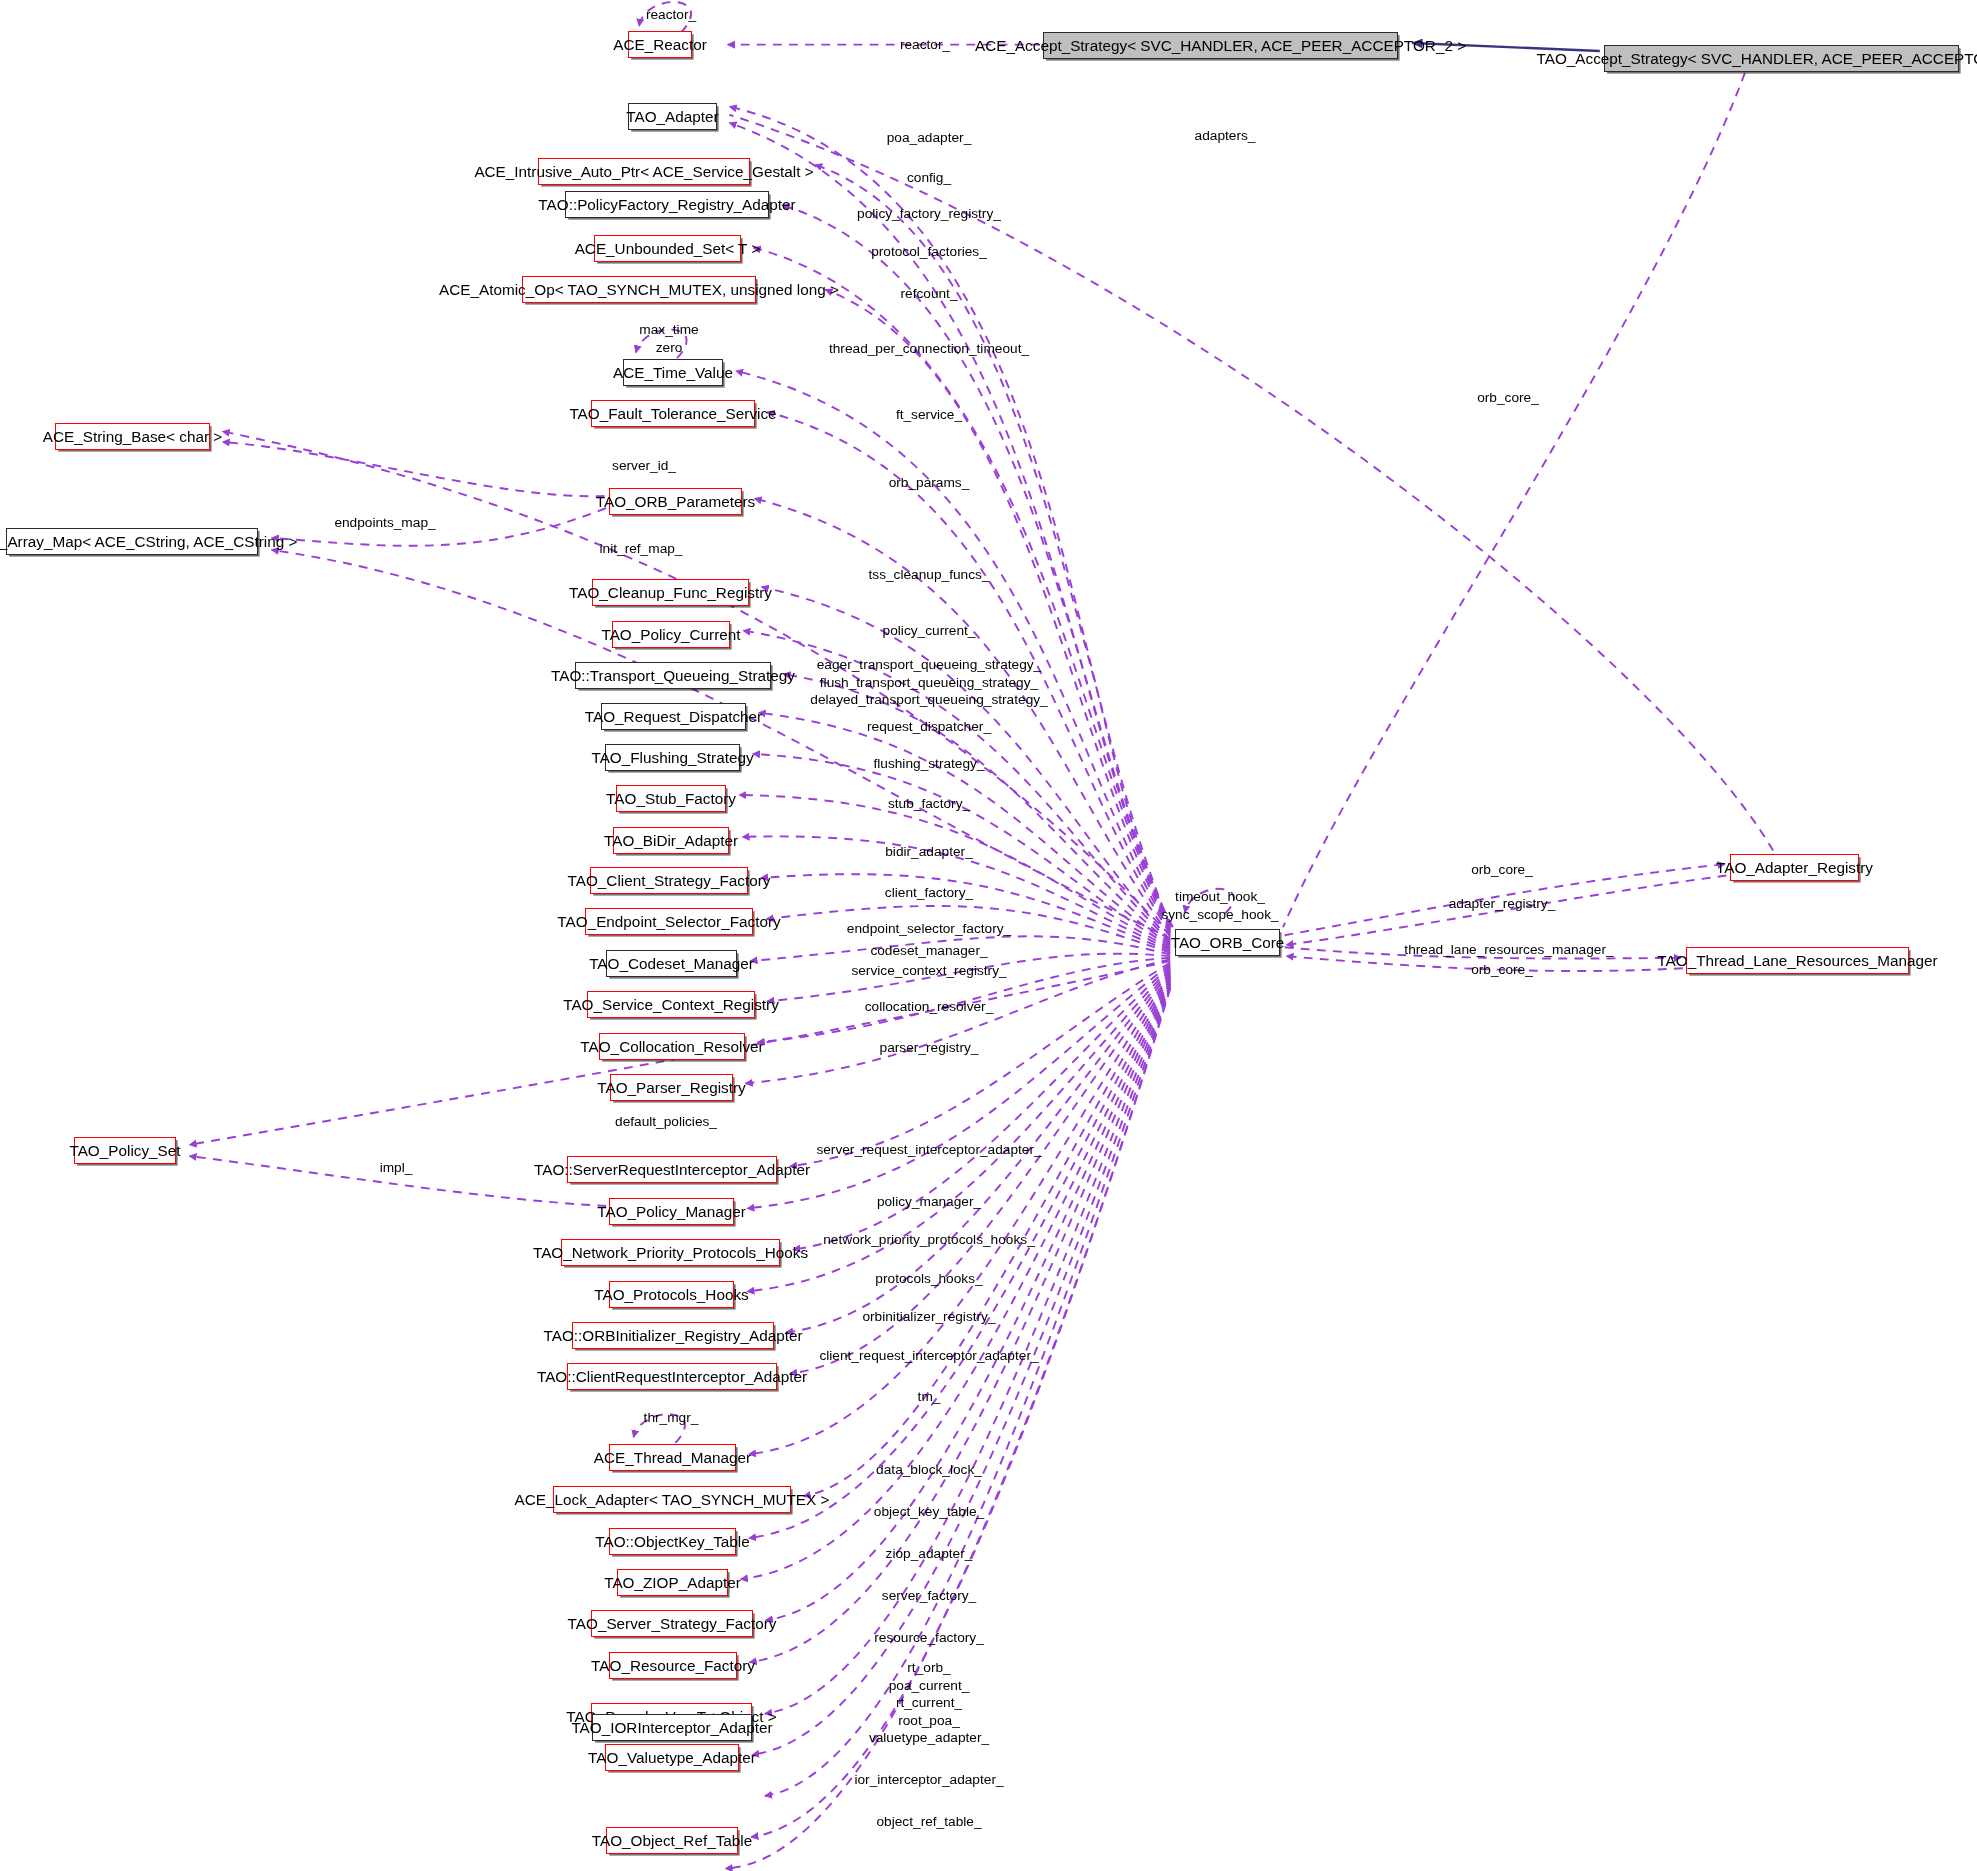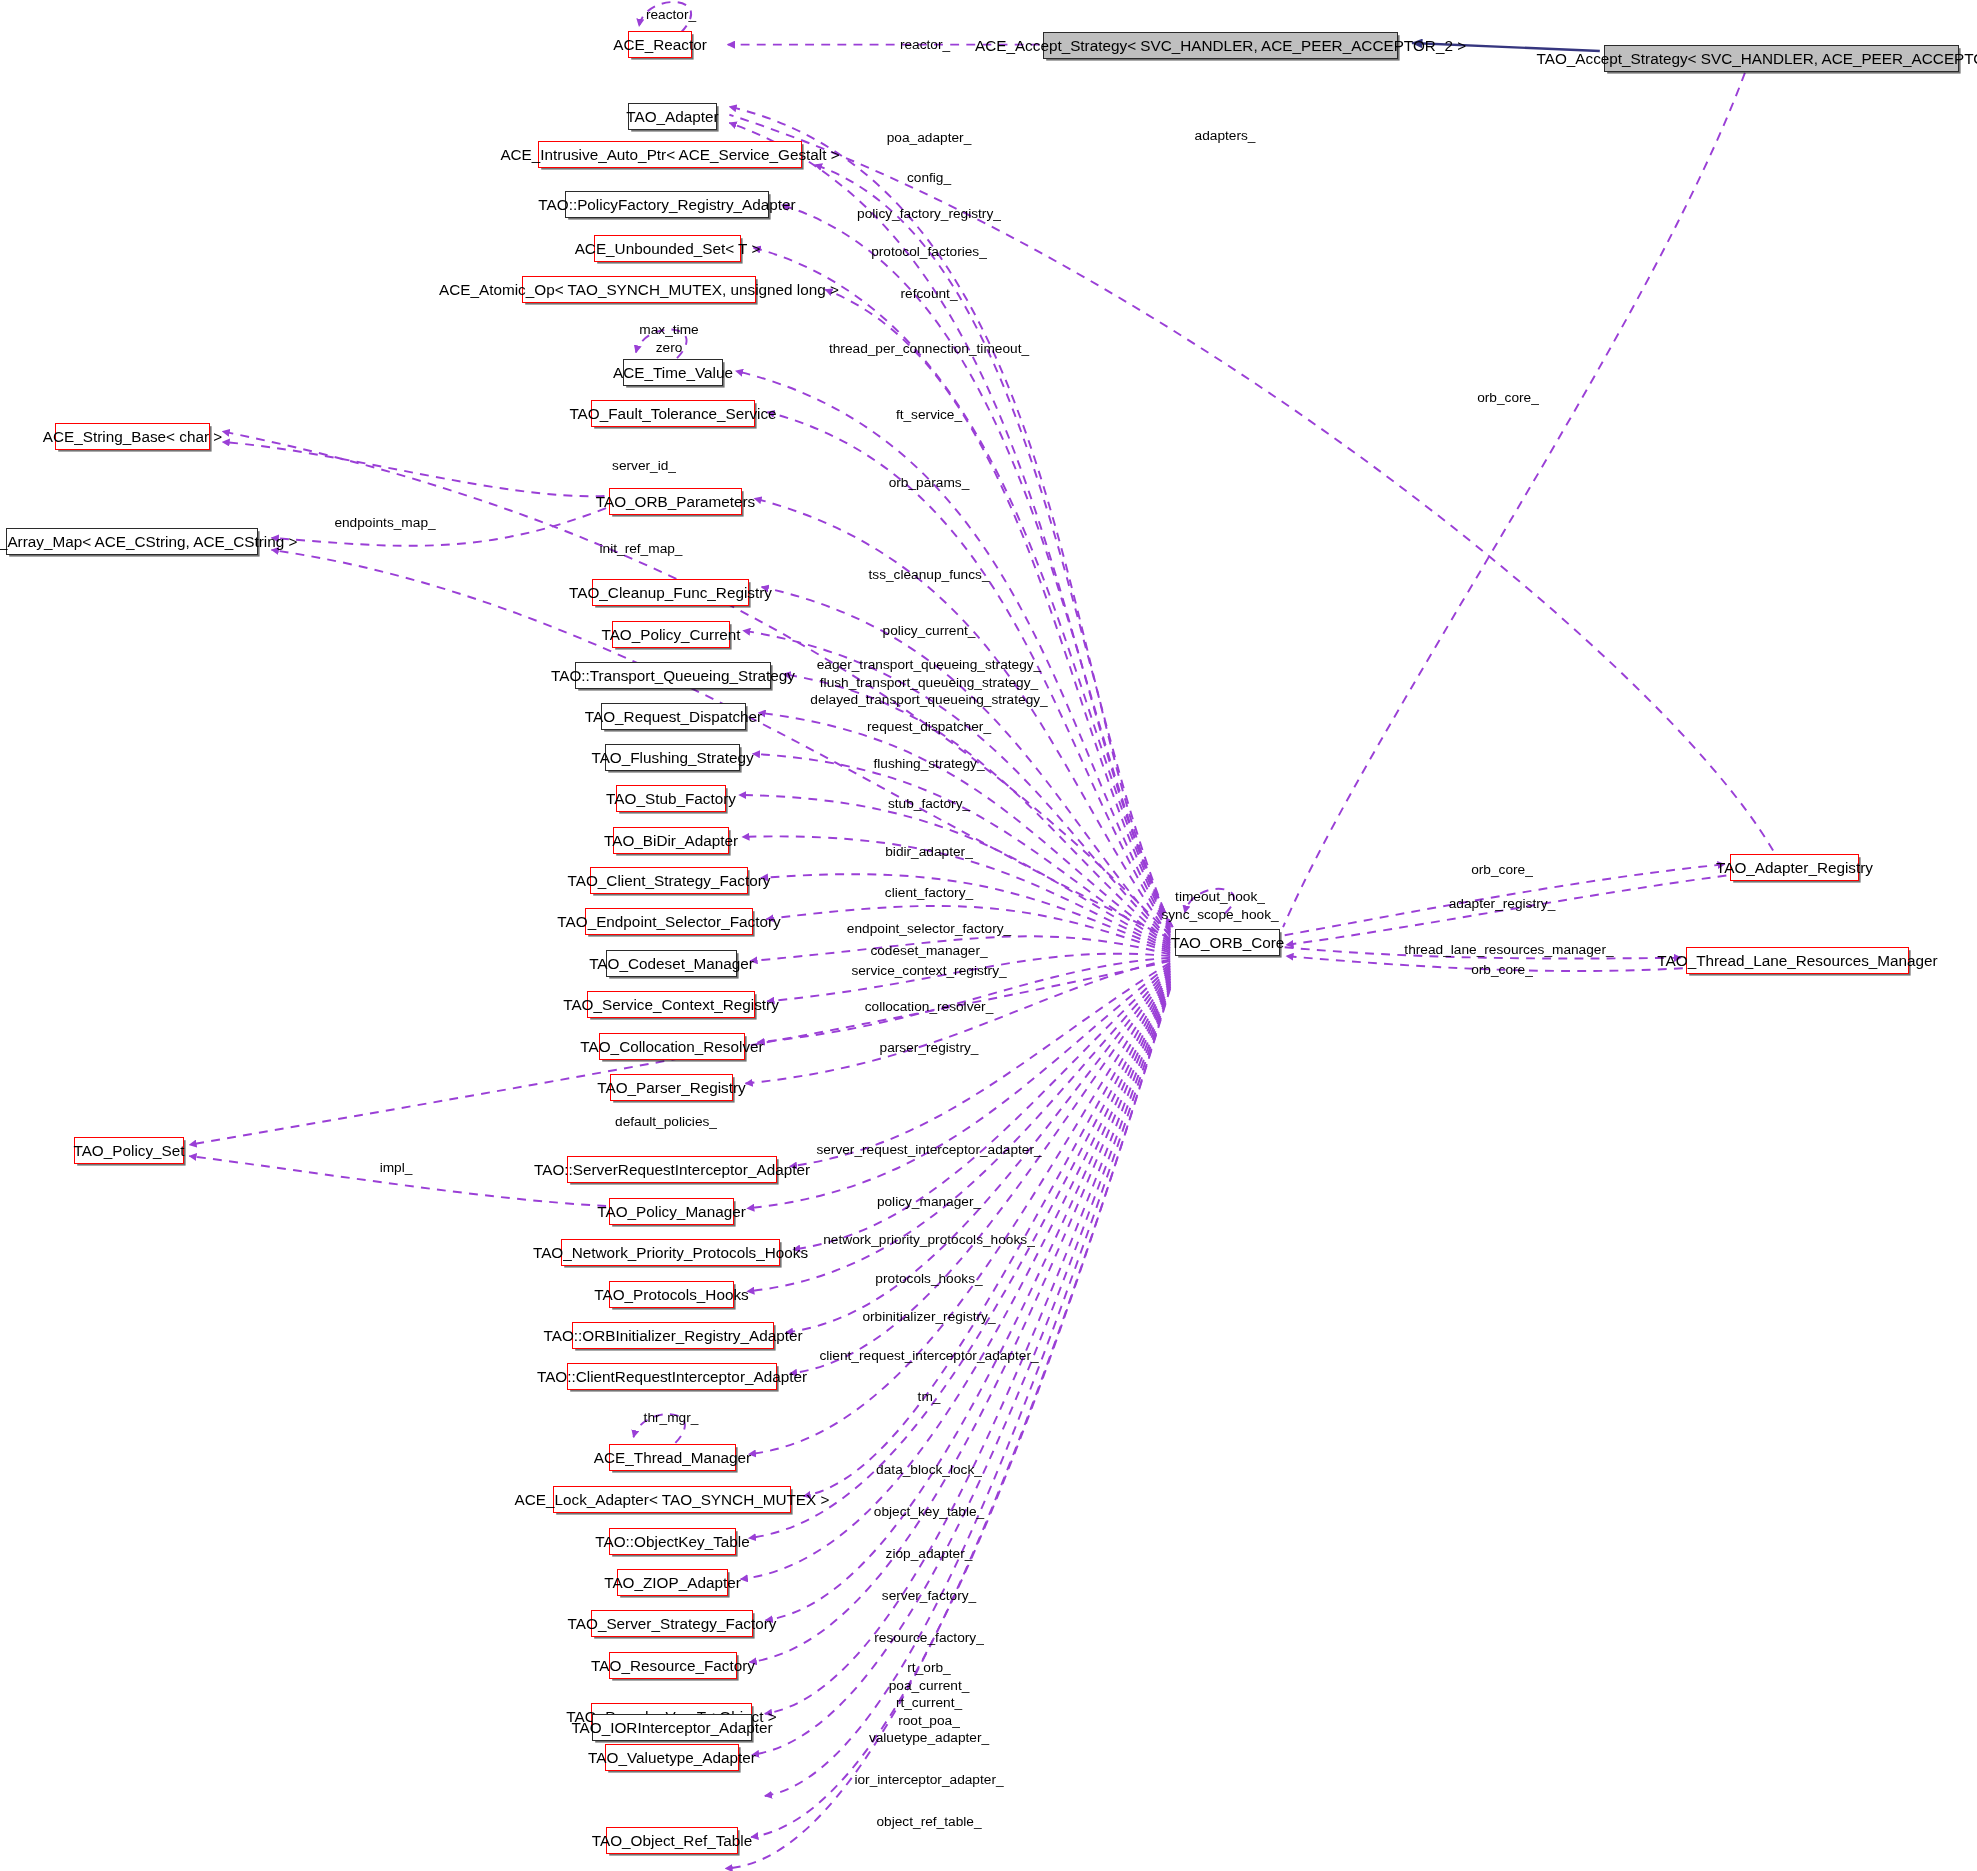--- a/index.html
+++ b/index.html
@@ -181,21 +181,21 @@
     </div>
   <div class="node filled" style="left:1043px;top:32px;width:355px;">
       <span>ACE_Accept_Strategy&lt; SVC_HANDLER, ACE_PEER_ACCEPTOR_2 &gt;</span>
     </div>
   <div class="node filled" style="left:1604px;top:45px;width:355px;">
       <span>TAO_Accept_Strategy&lt; SVC_HANDLER, ACE_PEER_ACCEPTOR_1 &gt;</span>
     </div>
   <div class="node black" style="left:628px;top:103px;width:89px;">
       <span>TAO_Adapter</span>
     </div>
-  <div class="node red" style="left:538px;top:141px;width:264px;">
+  <div class="node red" style="left:538px;top:158px;width:212px;">
       <span>ACE_Intrusive_Auto_Ptr&lt; ACE_Service_Gestalt &gt;</span>
     </div>
   <div class="node black" style="left:565px;top:191px;width:204px;">
       <span>TAO::PolicyFactory_Registry_Adapter</span>
     </div>
   <div class="node red" style="left:594px;top:235px;width:147px;">
       <span>ACE_Unbounded_Set&lt; T &gt;</span>
     </div>
   <div class="node red" style="left:522px;top:276px;width:234px;">
       <span>ACE_Atomic_Op&lt; TAO_SYNCH_MUTEX, unsigned long &gt;</span>
@@ -256,21 +256,21 @@
     </div>
   <div class="node black" style="left:1175px;top:929px;width:105px;z-index:5;">
       <span>TAO_ORB_Core</span>
     </div>
   <div class="node red" style="left:1730px;top:854px;width:129px;">
       <span>TAO_Adapter_Registry</span>
     </div>
   <div class="node red" style="left:1686px;top:947px;width:223px;">
       <span>TAO_Thread_Lane_Resources_Manager</span>
     </div>
-  <div class="node red" style="left:74px;top:1137px;width:110px;">
+  <div class="node red" style="left:74px;top:1137px;width:102px;">
       <span>TAO_Policy_Set</span>
     </div>
   <div class="node red" style="left:567px;top:1156px;width:210px;">
       <span>TAO::ServerRequestInterceptor_Adapter</span>
     </div>
   <div class="node red" style="left:609px;top:1198px;width:125px;">
       <span>TAO_Policy_Manager</span>
     </div>
   <div class="node red" style="left:561px;top:1239px;width:219px;">
       <span>TAO_Network_Priority_Protocols_Hooks</span>

